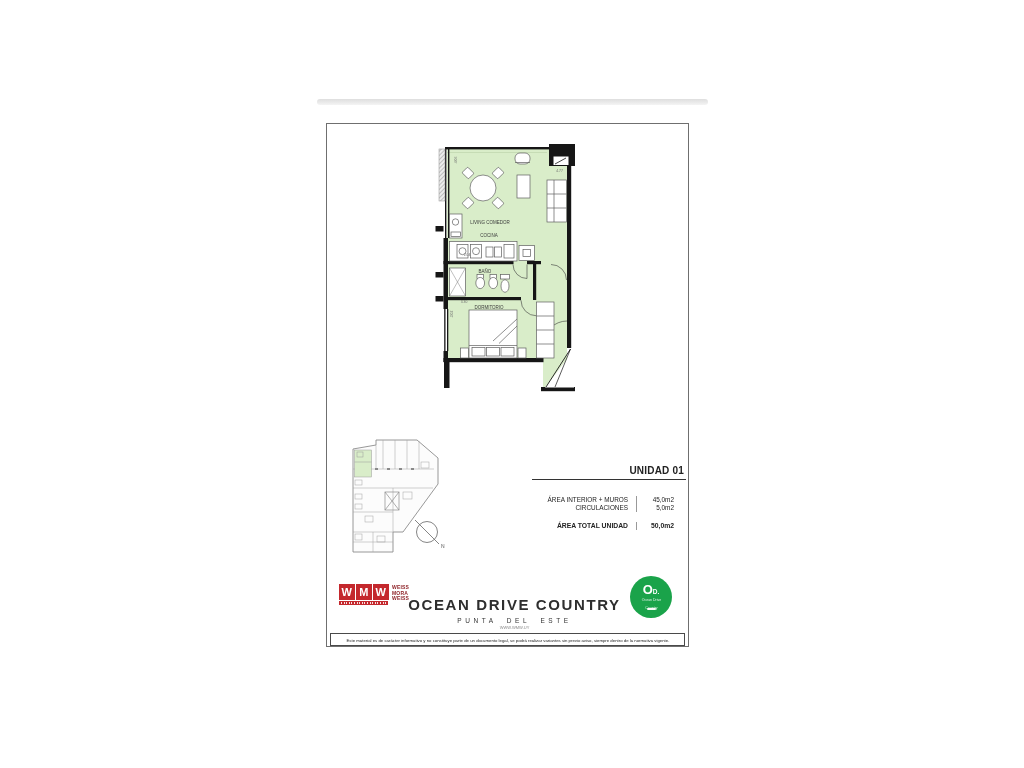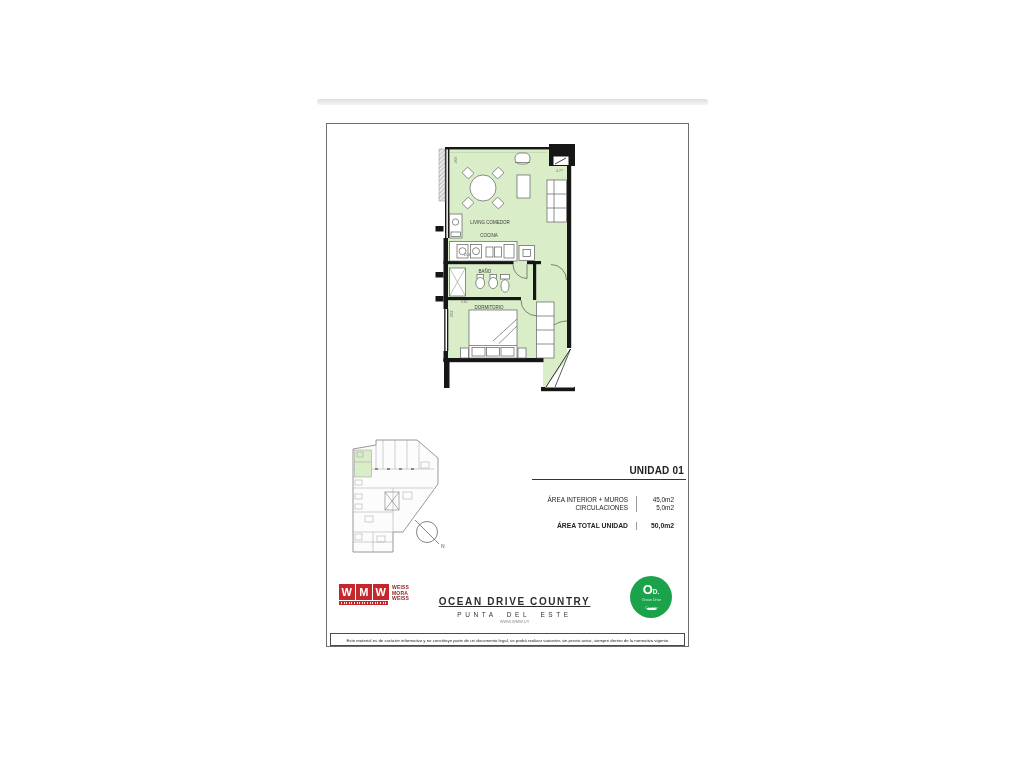--- a/index.html
+++ b/index.html
@@ -34,21 +34,21 @@
   .logo-sq{width:15.5px;height:15.5px;display:flex;align-items:center;justify-content:center;
     color:#fff;font-weight:bold;font-size:11px;}
   .logo-bar{margin-top:1.5px;width:49px;height:4px;position:relative;}
   .logo-bar::after{content:"";position:absolute;left:2px;right:2px;top:1.2px;height:1.4px;
     background:repeating-linear-gradient(90deg,rgba(255,255,255,.85) 0 1px,transparent 1px 2.6px);}
   .logo-name{position:absolute;left:53px;top:1px;font-weight:bold;color:#8f2328;
     font-size:10px;line-height:10.5px;transform:scale(.5);transform-origin:left top;
     letter-spacing:.4px;white-space:nowrap;}
 
   .center-footer{position:absolute;left:0;right:0;top:472px;text-align:center;padding-left:14px;color:#2e2e2e;}
-  .project-title{font-size:10px;font-weight:600;letter-spacing:1.6px;white-space:nowrap;text-decoration:underline;}
+  .project-title{font-size:15px;font-weight:600;letter-spacing:1.6px;white-space:nowrap;}
   .project-loc{margin-top:4px;font-size:6.5px;letter-spacing:3.6px;word-spacing:5px;color:#333;white-space:nowrap;}
   .project-web{margin-top:1px;height:6px;display:flex;justify-content:center;}
   .project-web span{font-size:8px;color:#8a8a8a;transform:scale(.5);transform-origin:center top;white-space:nowrap;}
 
   .badge{position:absolute;left:303px;top:452px;width:42px;height:42px;border-radius:50%;
     display:flex;flex-direction:column;align-items:center;justify-content:center;color:#fff;}
   .badge-big{font-weight:bold;font-size:13px;line-height:12px;display:flex;align-items:baseline;}
   .badge-big .sm{font-size:6.5px;font-weight:bold;}
   .badge-txt{margin-top:.5px;height:8px;overflow:visible;text-align:center;}
   .badge-txt div{font-size:7px;line-height:7.4px;opacity:.85;transform:scale(.5);transform-origin:center top;white-space:nowrap;}

